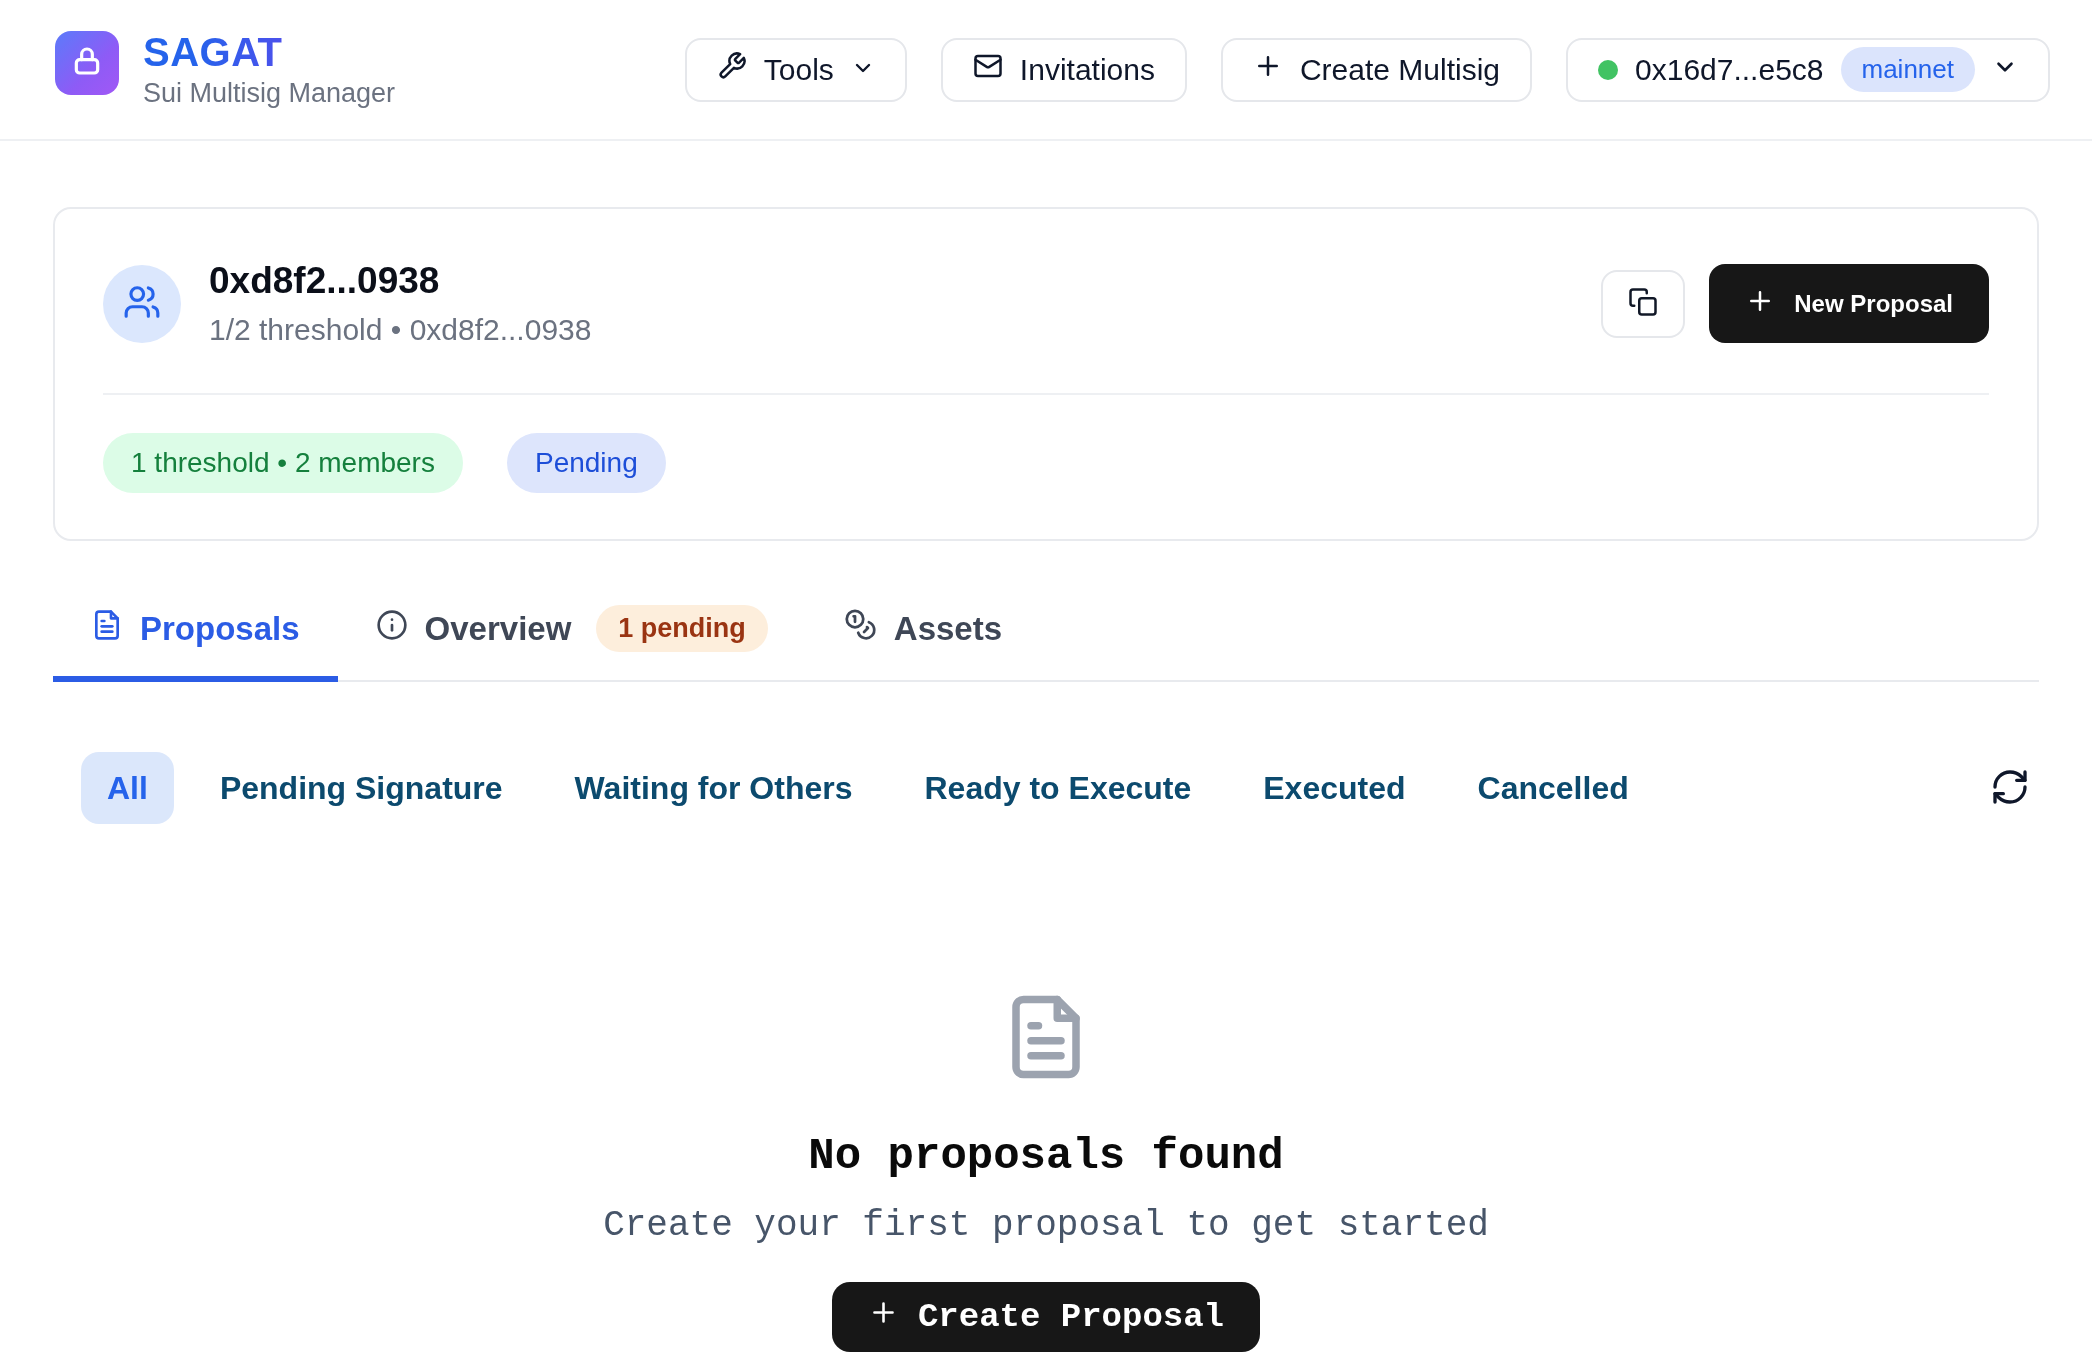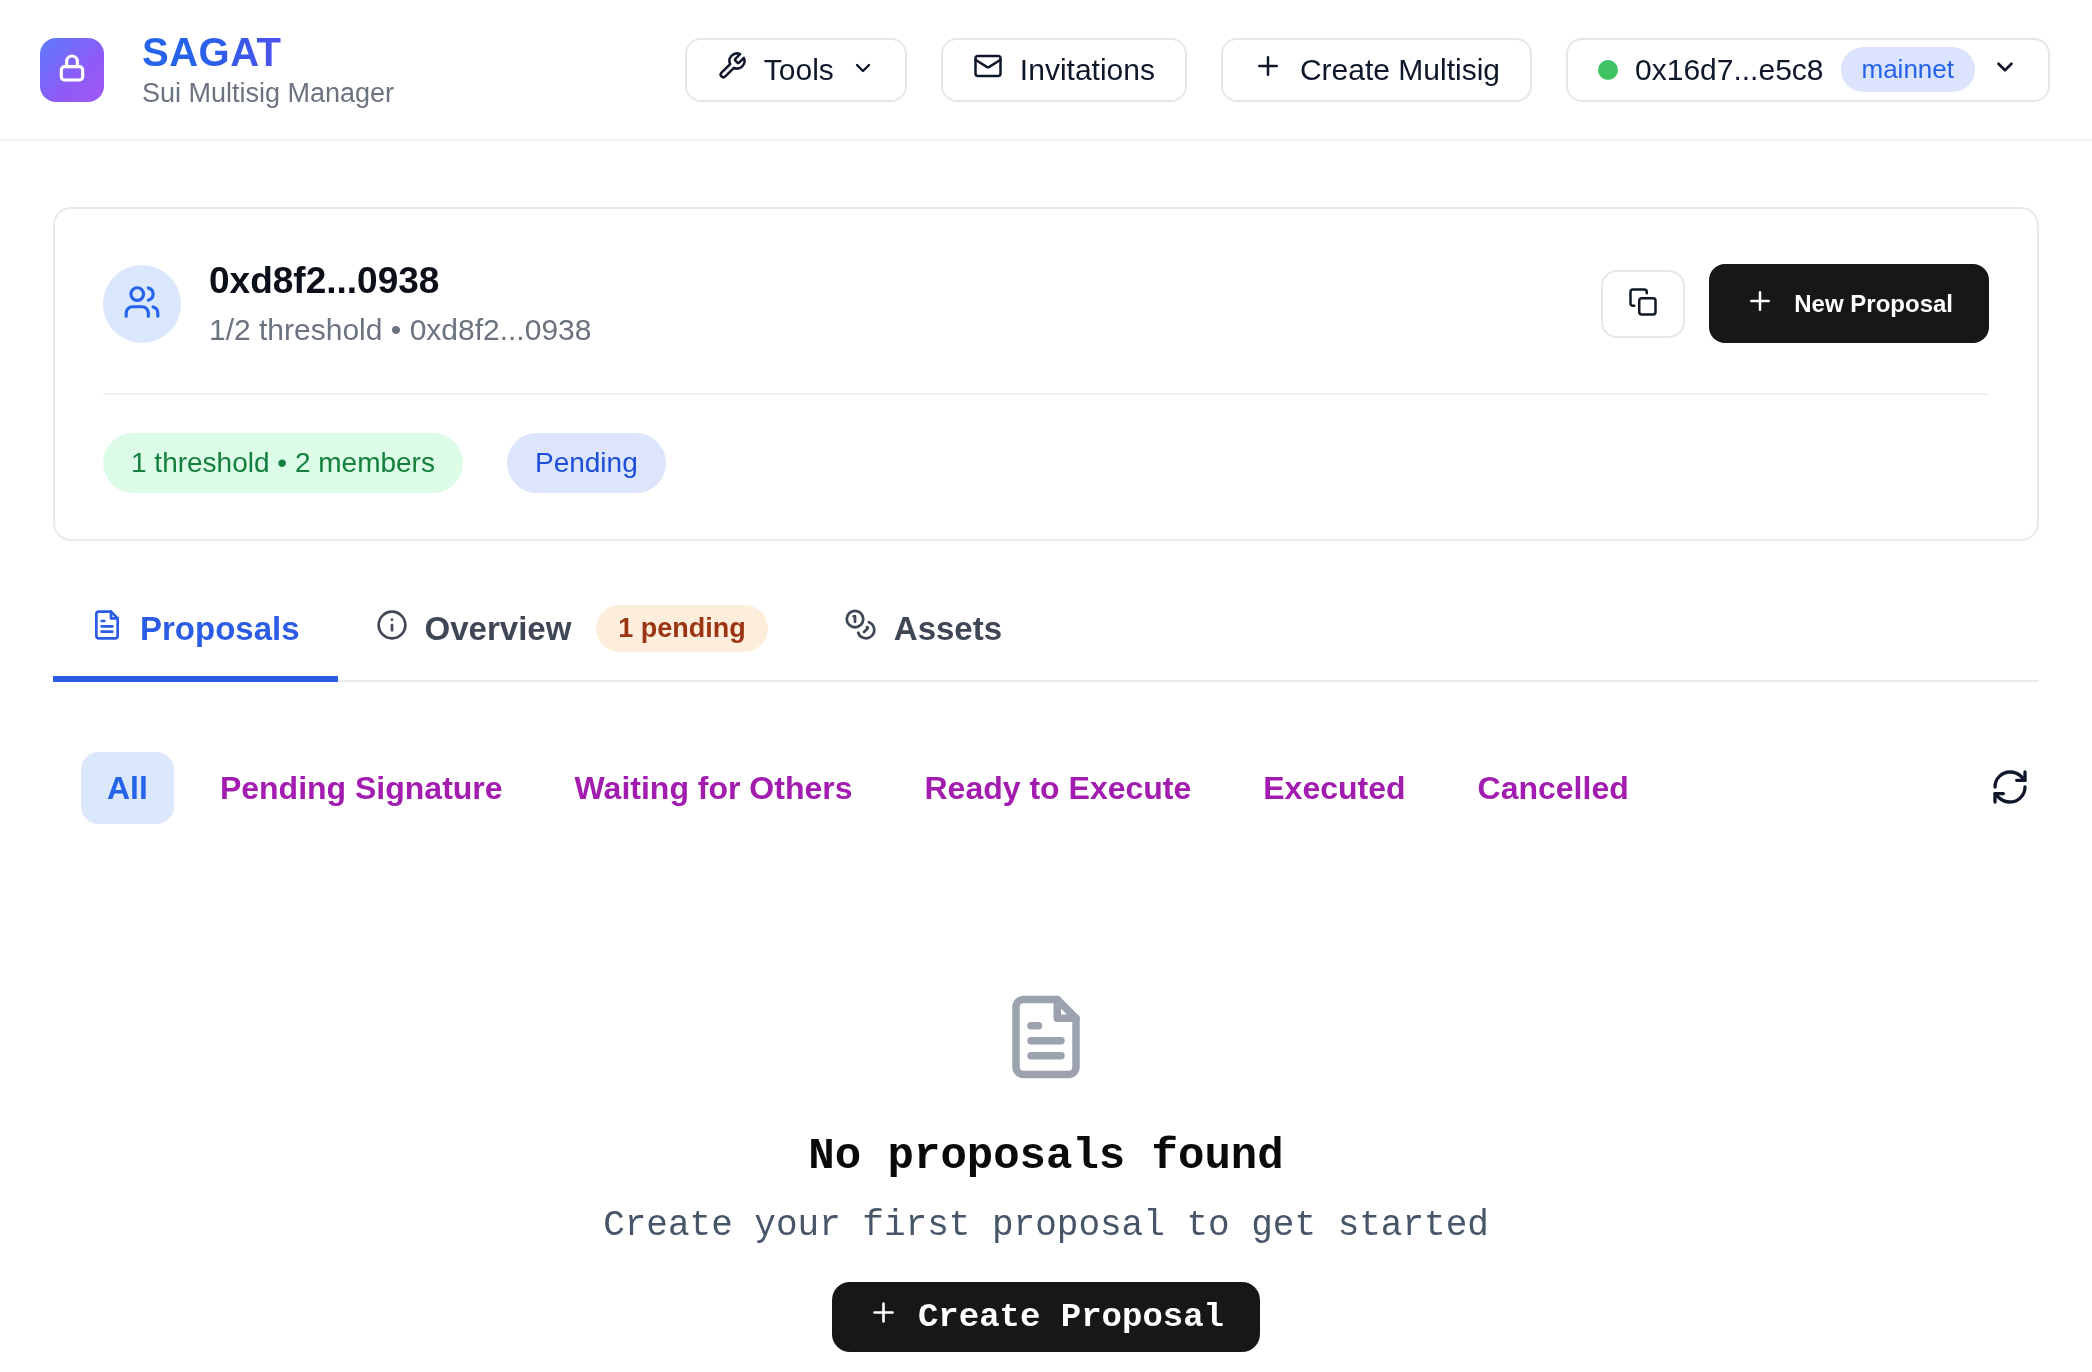--- a/index.html
+++ b/index.html
@@ -10,21 +10,21 @@
     overflow:hidden;
   }
   button { font-family:inherit; cursor:pointer; }
 
   
   .header {
     height:141px; border-bottom:2px solid #eef0f3;
     display:flex; align-items:center; justify-content:space-between;
     padding:0 42px 0 40px;
   }
-  .brand { display:flex; align-items:center; gap:38px; }
+  .brand { display:flex; align-items:flex-start; gap:24px;margin-left:15px; }
   .logo {
     width:64px; height:64px; border-radius:16px; flex:none;
     background:linear-gradient(135deg,#5b7bfa 0%,#8e5bf6 60%,#a158f5 100%);
     display:flex; align-items:center; justify-content:center; color:#fff;
   }
   .app-name {
     font-size:40px; font-weight:700; letter-spacing:.5px; line-height:1.05;
     background:linear-gradient(90deg,#2563eb 20%,#7c3aed 100%);
     -webkit-background-clip:text; background-clip:text;
     color:#3b5bdb; -webkit-text-fill-color:transparent;
@@ -88,21 +88,21 @@
   .tab-badge {
     background:#fdeedc; color:#9a3412; font-size:27px; font-weight:600;
     padding:9px 22px; border-radius:999px; margin-left:8px; line-height:1.1;
   }
 
   
   .filters { margin-top:70px; display:flex; align-items:center; }
   .fpills { display:flex; align-items:center; gap:20px;margin-left:28px; }
   .fpill {
     height:72px; display:inline-flex; align-items:center; padding:0 26px;
-    border-radius:18px; font-size:32px; font-weight:600; color:#a21caf;
+    border-radius:18px; font-size:32px; font-weight:600; color:#0c4a6e;
     background:none; border:none;
   }
   .fpill.active { background:#dbe7fb; color:#2563eb; }
   .refresh-btn {
     margin-left:auto; width:58px; height:58px; background:none; border:none;
     display:flex; align-items:center; justify-content:center; color:#0f172a;
   }
 
   
   .empty { display:flex; flex-direction:column; align-items:center; margin-top:168px;font-family:Liberation Mono, monospace; }

